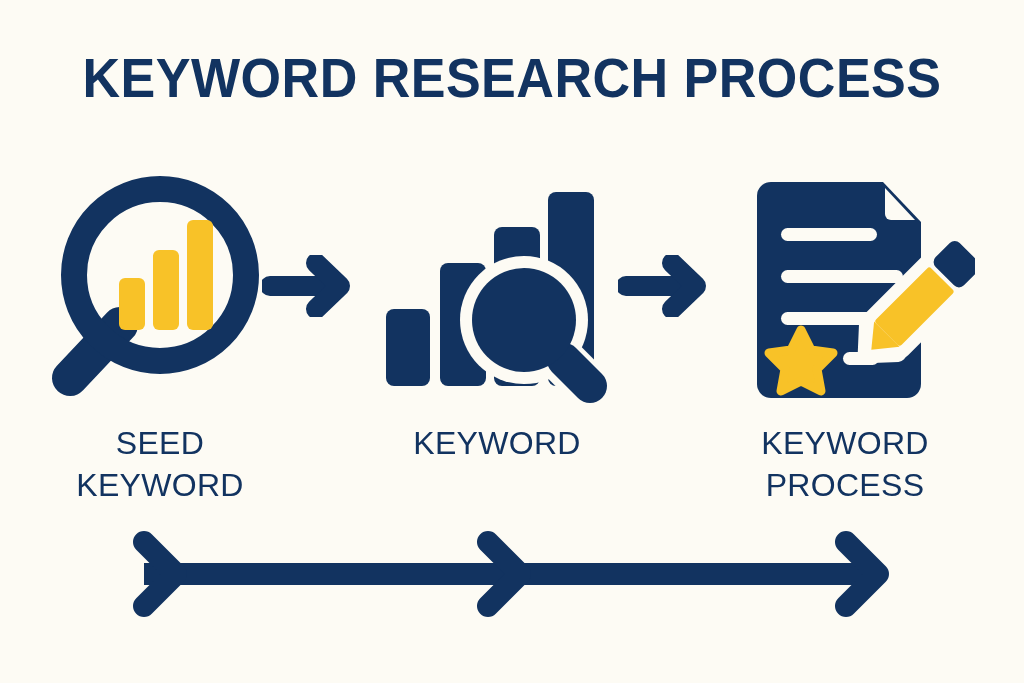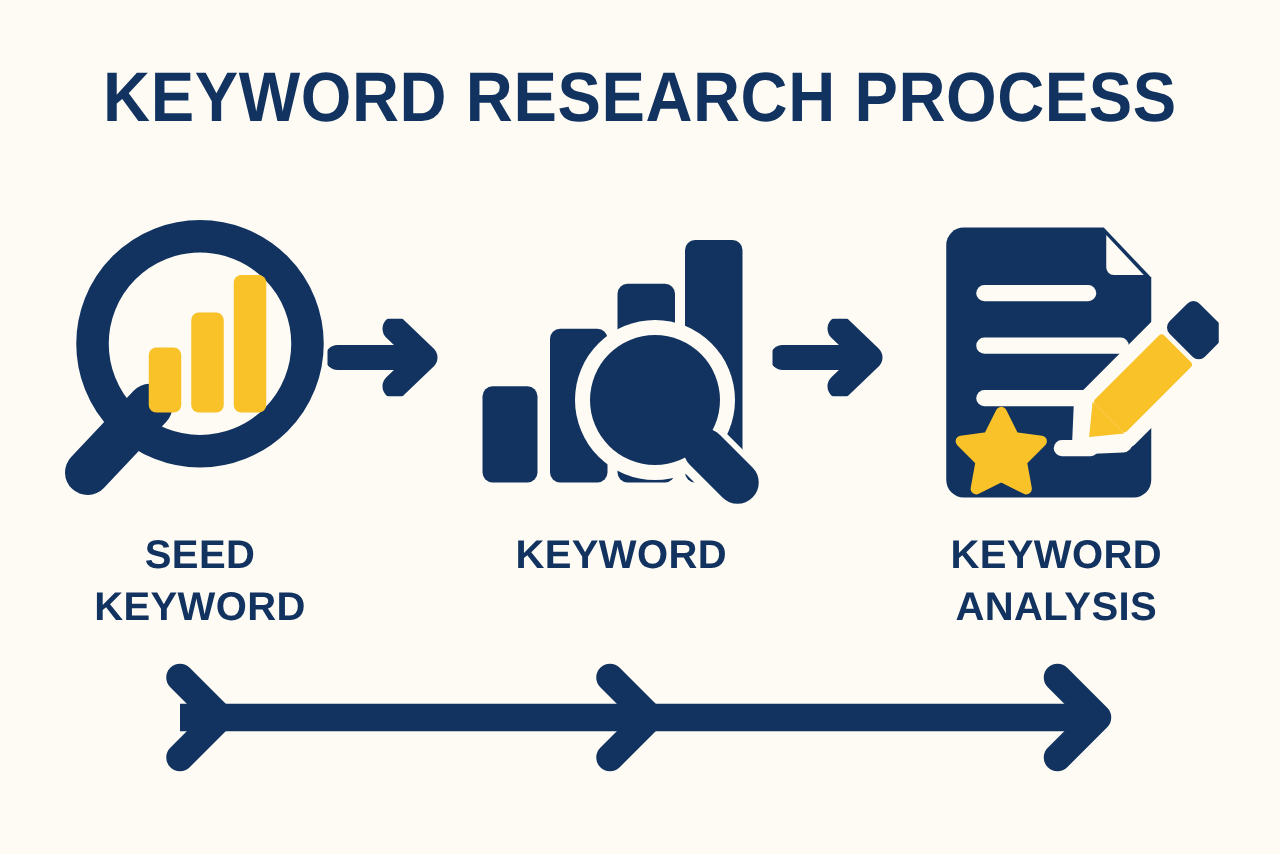--- a/index.html
+++ b/index.html
@@ -61,21 +61,21 @@
     margin: 0 auto;
   }
 
   .stage-label {
     position: absolute;
     left: 0;
     top: 252px;
     width: 290px;
     text-align: center;
     font-family: "Liberation Sans", sans-serif;
-    font-weight: bold;
+    font-weight: normal;
     font-size: 32px;
     line-height: 42px;
     letter-spacing: 0.3px;
     color: #123360;
   }
   .stage-label .line { display: block; }
 
   
   .connector {
     position: absolute;
@@ -180,21 +180,21 @@
           <rect x="160" y="128" width="108" height="44" rx="6" fill="#fdfbf4" stroke="#fdfbf4" stroke-width="16" stroke-linejoin="round"></rect>
           <path d="M160,128 L136,150 L160,172 Z" fill="#fdfbf4" stroke="#fdfbf4" stroke-width="16" stroke-linejoin="round"></path>
           <rect x="166" y="132" width="78" height="36" rx="3" fill="#f8c228"></rect>
           <path d="M166,132 L144,150 L166,168 Z" fill="#f8c228"></path>
           <rect x="248" y="130" width="34" height="40" rx="7" fill="#123360"></rect>
         </g>
       </svg>
     </div>
     <div class="stage-label">
       <span class="line">KEYWORD</span>
-      <span class="line">ANALYSIS</span>
+      <span class="line">PROCESS</span>
     </div>
   </div>
 
   <div id="timeline">
     <svg width="780" height="92" viewBox="0 0 780 92" xmlns="http://www.w3.org/2000/svg">
       <line x1="24" y1="46" x2="748" y2="46" stroke="#123360" stroke-width="22" stroke-linecap="butt"></line>
       <polyline points="24,14 56,46 24,78" fill="none" stroke="#123360" stroke-width="22" stroke-linecap="round" stroke-linejoin="round"></polyline>
       <polyline points="368,14 400,46 368,78" fill="none" stroke="#123360" stroke-width="22" stroke-linecap="round" stroke-linejoin="round"></polyline>
       <polyline points="726,14 758,46 726,78" fill="none" stroke="#123360" stroke-width="22" stroke-linecap="round" stroke-linejoin="round"></polyline>
     </svg>

